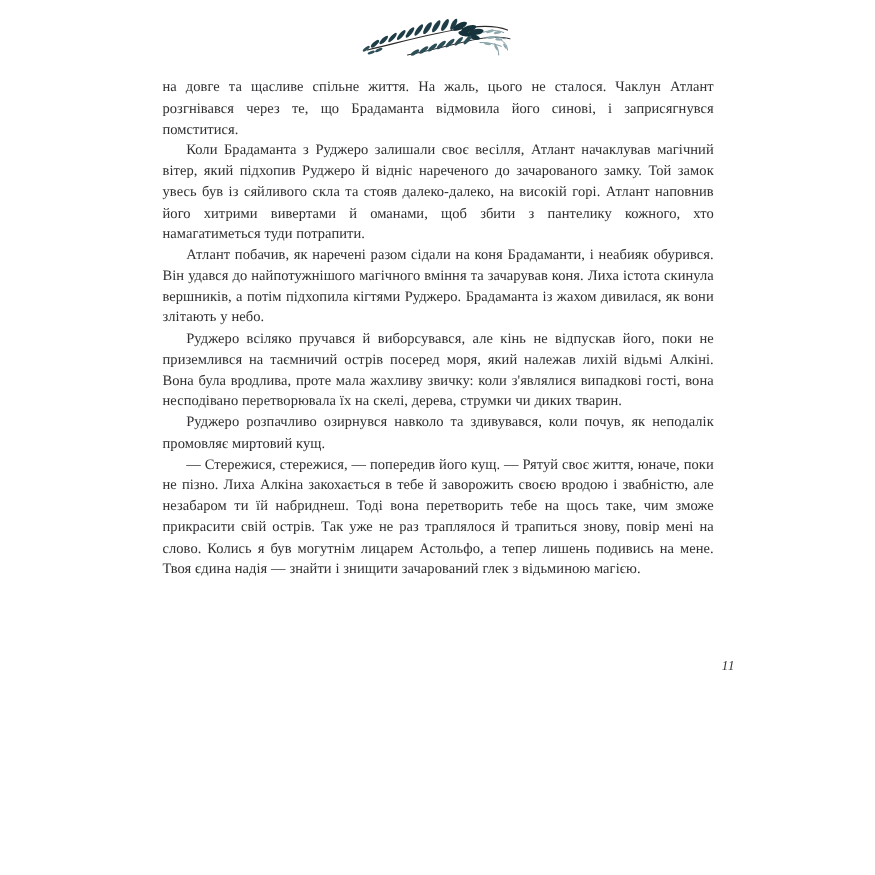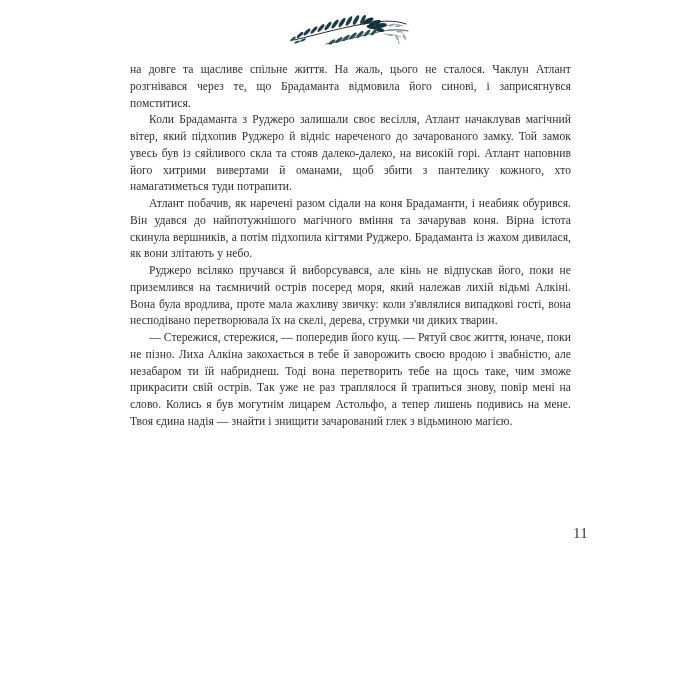--- a/index.html
+++ b/index.html
@@ -60,24 +60,25 @@
   }
   .para.no-indent {
     text-indent: 0;
   }
 
   
   .folio {
     position: absolute;
     right: 112px;
     bottom: 41px;
-    font-size: 15px;
+    font-size: 11px;
     line-height: 12px;
     color: #3a3a3a;
     letter-spacing: 0.3px;
+    font-style: italic;
   }
 </style>
 </head>
 <body>
 
 <div class="page">
 
   <div class="ornament-wrap">
     <svg width="140" height="40" viewBox="0 0 140 40" aria-hidden="true">
       <g fill="none" stroke="#24424c" stroke-width="0.9" stroke-linecap="round">
@@ -139,20 +140,21 @@
         <ellipse cx="13" cy="29" rx="3.4" ry="1.2" transform="rotate(-38 13 29)"></ellipse>
         <ellipse cx="17" cy="32" rx="3.0" ry="1.1" transform="rotate(-20 17 32)"></ellipse>
         <ellipse cx="23" cy="30" rx="3.2" ry="1.2" transform="rotate(-26 23 30)"></ellipse>
       </g>
     </svg>
   </div>
 
   <div class="textblock">
     <p class="para no-indent">на довге та щасливе спільне життя. На жаль, цього не сталося. Чаклун Атлант розгнівався через те, що Брадаманта відмовила його синові, і заприсягнувся помститися.</p>
     <p class="para">Коли Брадаманта з Руджеро залишали своє весілля, Атлант начаклував магічний вітер, який підхопив Руджеро й відніс нареченого до зачарованого замку. Той замок увесь був із сяйливого скла та стояв далеко-далеко, на високій горі. Атлант наповнив його хитрими вивертами й оманами, щоб збити з пантелику кожного, хто намагатиметься туди потрапити.</p>
-    <p class="para">Атлант побачив, як наречені разом сідали на коня Брадаманти, і неабияк обурився. Він удався до найпотужнішого магічного вміння та зачарував коня. Вірна істота скинула вершників, а потім підхопила кігтями Руджеро. Брадаманта із жахом дивилася, як вони злітають у небо.</p>
+    <p class="para">Атлант побачив, як наречені разом сідали на коня Брадаманти, і неабияк обурився. Він удався до найпотужнішого магічного вміння та зачарував коня. Лиха істота скинула вершників, а потім підхопила кігтями Руджеро. Брадаманта із жахом дивилася, як вони злітають у небо.</p>
     <p class="para">Руджеро всіляко пручався й виборсувався, але кінь не відпускав його, поки не приземлився на таємничий острів посеред моря, який належав лихій відьмі Алкіні. Вона була вродлива, проте мала жахливу звичку: коли з'являлися випадкові гості, вона несподівано перетворювала їх на скелі, дерева, струмки чи диких тварин.</p>
+    <p class="para">Руджеро розпачливо озирнувся навколо та здивувався, коли почув, як неподалік промовляє миртовий кущ.</p>
     <p class="para">— Стережися, стережися, — попередив його кущ. — Рятуй своє життя, юначе, поки не пізно. Лиха Алкіна закохається в тебе й заворожить своєю вродою і звабністю, але незабаром ти їй набриднеш. Тоді вона перетворить тебе на щось таке, чим зможе прикрасити свій острів. Так уже не раз траплялося й трапиться знову, повір мені на слово. Колись я був могутнім лицарем Астольфо, а тепер лишень подивись на мене. Твоя єдина надія — знайти і знищити зачарований глек з відьминою магією.</p>
   </div>
 
   <div class="folio">11</div>
 
 </div>
 
 </body></html>

